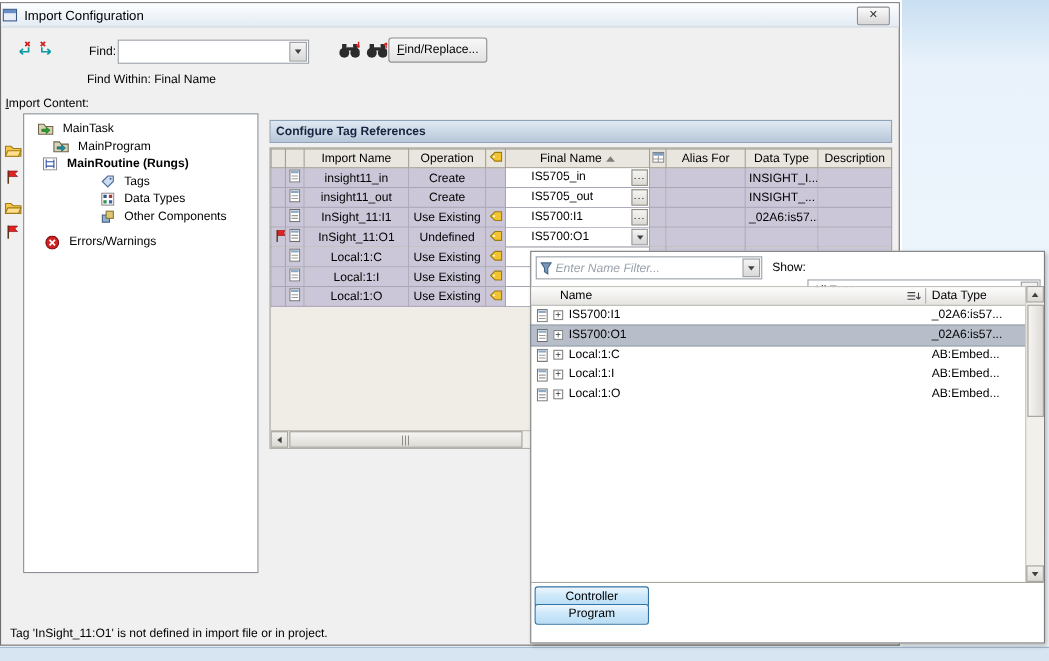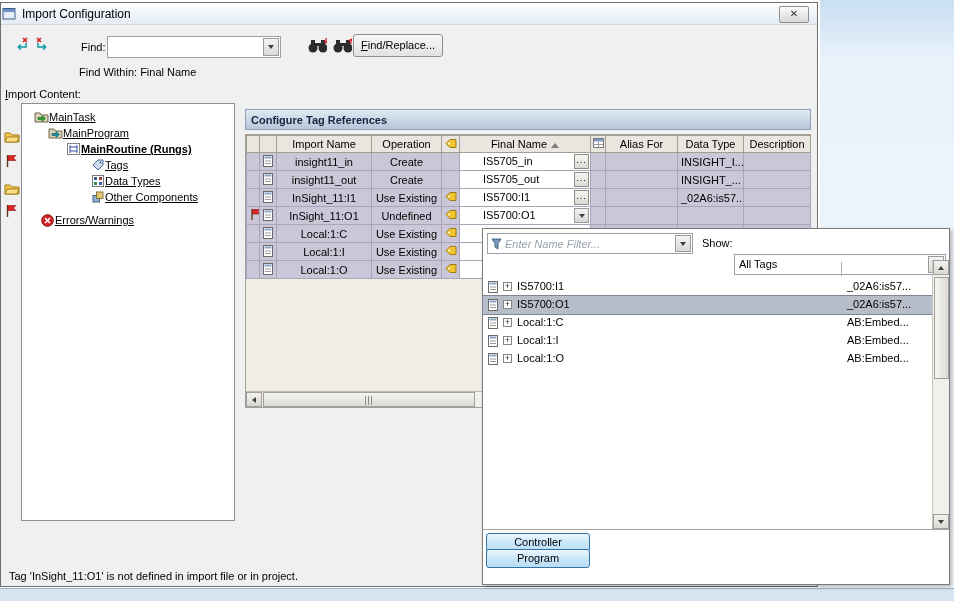--- a/index.html
+++ b/index.html
@@ -36,22 +36,22 @@
   .tri-down { width:0; height:0; border-left:3px solid transparent; border-right:3px solid transparent; border-top:4px solid #404040; }
   .tri-up { width:0; height:0; border-left:3px solid transparent; border-right:3px solid transparent; border-bottom:4px solid #404040; }
   .tri-left { width:0; height:0; border-top:3px solid transparent; border-bottom:3px solid transparent; border-right:4px solid #404040; }
   .btn { background:linear-gradient(180deg,#f8f8f8,#e2e2e2); border:1px solid #8e8e8e; border-radius:3px;
     font-size:11px; text-align:center; }
   .u { text-decoration:underline; }
 
   
   .tree-panel { left:20px; top:100px; width:214px; height:418px; background:#fff;
     border:1px solid #8a8f99; overflow:hidden; padding-top:5px; }
-  .titem { height:16px; display:flex; align-items:center; gap:0; white-space:nowrap;text-decoration:underline; }
-  .ind0{padding-left:12px} .ind1{padding-left:26px} .ind2{padding-left:44px}
+  .titem { height:16px; display:flex; align-items:center; gap:8px; white-space:nowrap; }
+  .ind0{padding-left:12px} .ind1{padding-left:26px} .ind2{padding-left:16px}
   .ind3{padding-left:54px} .ind4{padding-left:68px} .ind-ew{padding-left:18px; margin-top:7px}
   .bold{font-weight:bold} .muted{color:#6e6e6e}
   .ticon{display:inline-flex; width:15px; justify-content:center;}
 
   
   .cfg-bar { left:244px; top:106px; width:566px; height:21px;
     background:linear-gradient(180deg,#dfe9f3,#b7c7d9); border:1px solid #8ea3b8;
     display:flex; align-items:center; padding-left:5px; font-weight:bold; color:#16243f; }
 
   
@@ -492,20 +492,32 @@
 
   <div class="abs lbl" style="left:219px; top:8px;">Show:</div>
 
   <div class="combo abs" style="left:251px; top:4px; width:212px; height:21px;">
     <span class="abs" style="left:4px; top:3px;">All Tags</span>
     <span class="dd-btn">
         <span class="tri-down"></span>
       </span>
   </div>
 
+  <div class="pb-header">
+    <span class="abs" style="left:26px; top:2px;">Name</span>
+    <span class="abs" style="left:341px; top:3px;">
+      <svg width="13" height="11">
+          <line x1="1" y1="2" x2="8" y2="2" stroke="#444"></line>
+          <line x1="1" y1="5" x2="8" y2="5" stroke="#444"></line>
+          <line x1="1" y1="8" x2="8" y2="8" stroke="#444"></line>
+          <path d="M11 2 v6 M11 8 l-2-2 M11 8 l2-2" stroke="#444" fill="none"></path>
+        </svg>
+    </span>
+    <span class="abs" style="left:364px; top:2px;">Data Type</span>
+  </div>
   <div class="pb-col-div"></div>
 
   <div class="pb-row" style="top:49px;">
     <span class="abs" style="left:5px; top:3px;"><svg width="10" height="12">
           <rect x="0.5" y="0.5" width="9" height="11" fill="#fff" stroke="#6b6b6b"></rect>
           <rect x="1.5" y="1.5" width="7" height="2" fill="#8aa8c8"></rect>
           <line x1="2" y1="6" x2="8" y2="6" stroke="#9a9a9a"></line>
           <line x1="2" y1="8.5" x2="8" y2="8.5" stroke="#9a9a9a"></line>
         </svg></span>
     <span class="plus-box">+</span>

